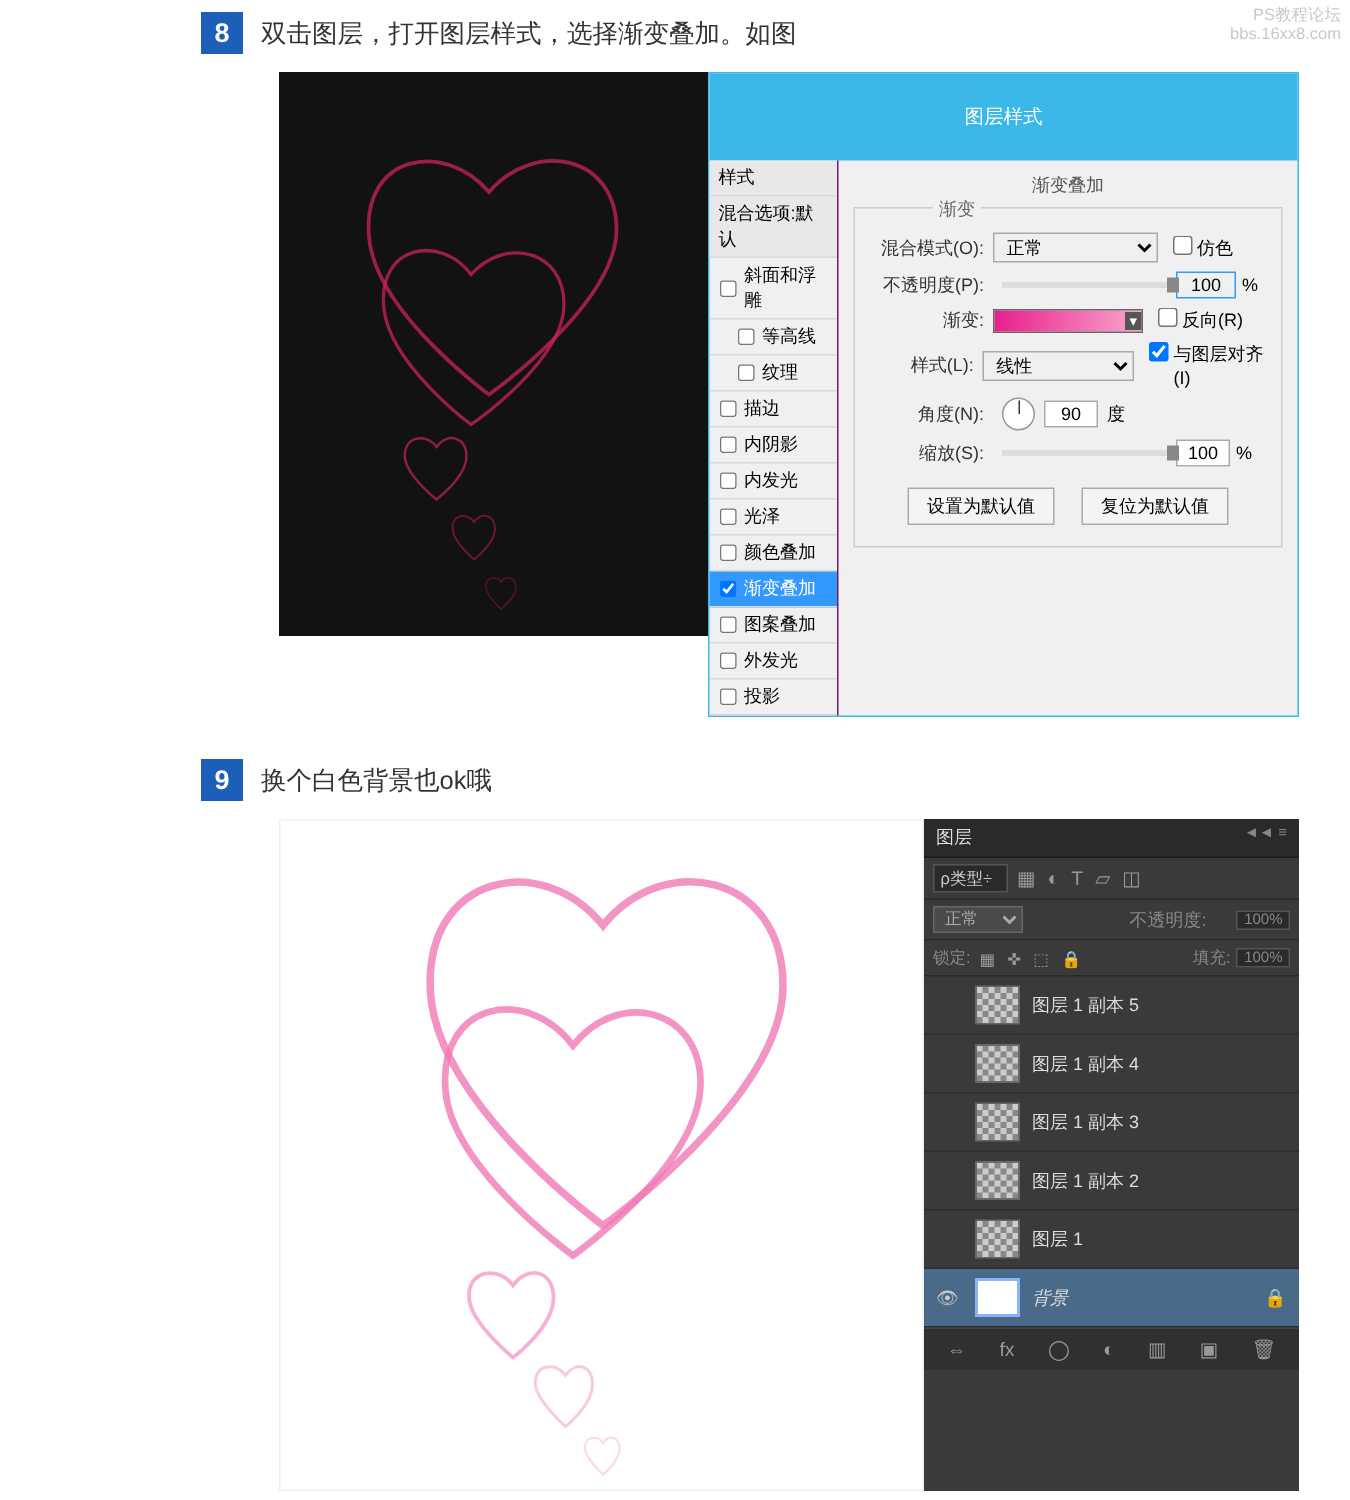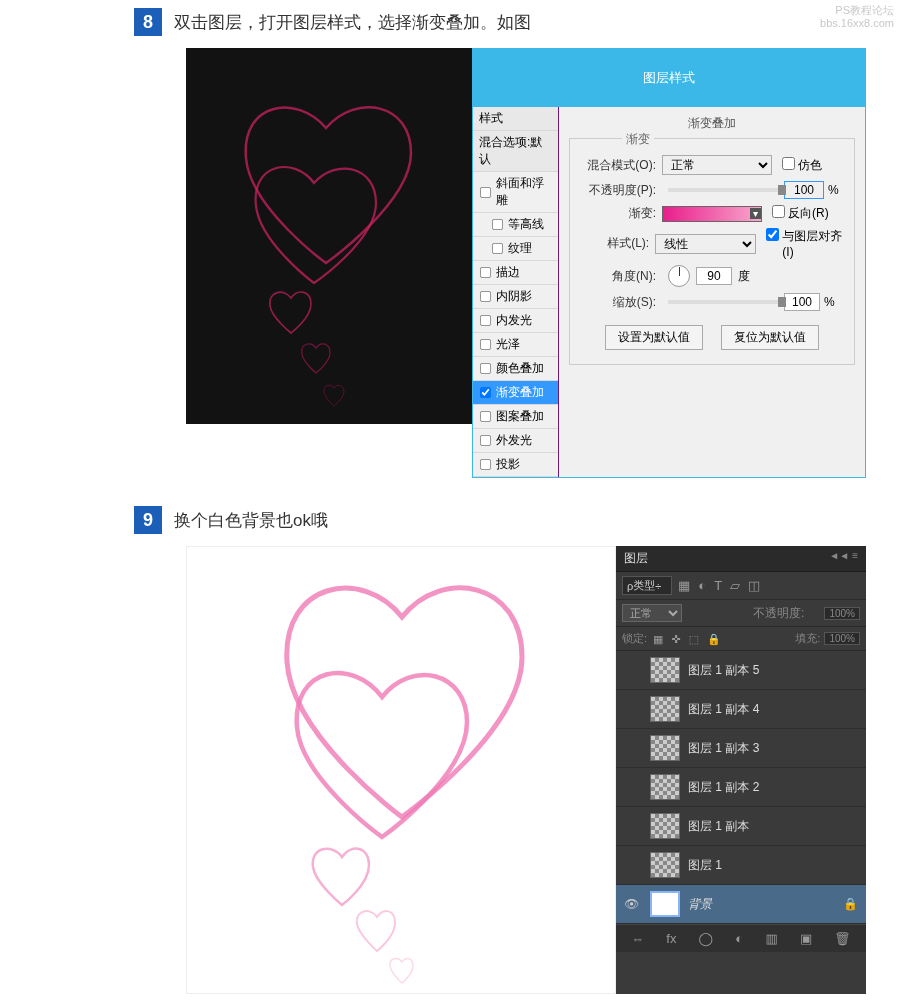--- a/index.html
+++ b/index.html
@@ -279,25 +279,20 @@
           <span class="name">图层 1 副本 3</span>
         </div>
       <div class="layer-row">
           <span class="vis"></span>
           <span class="thumb"></span>
           <span class="name">图层 1 副本 2</span>
         </div>
       <div class="layer-row">
           <span class="vis"></span>
           <span class="thumb"></span>
-          <span class="name">图层 1 副本</span>
-        </div>
-      <div class="layer-row">
-          <span class="vis"></span>
-          <span class="thumb"></span>
           <span class="name">图层 1</span>
         </div>
       <div class="layer-row sel">
           <span class="vis">👁</span>
           <span class="thumb white"></span>
           <span class="name" style="font-style:italic">背景</span>
           <span class="lock">🔒</span>
         </div>
     </div>
     <div class="panel-ftr">

